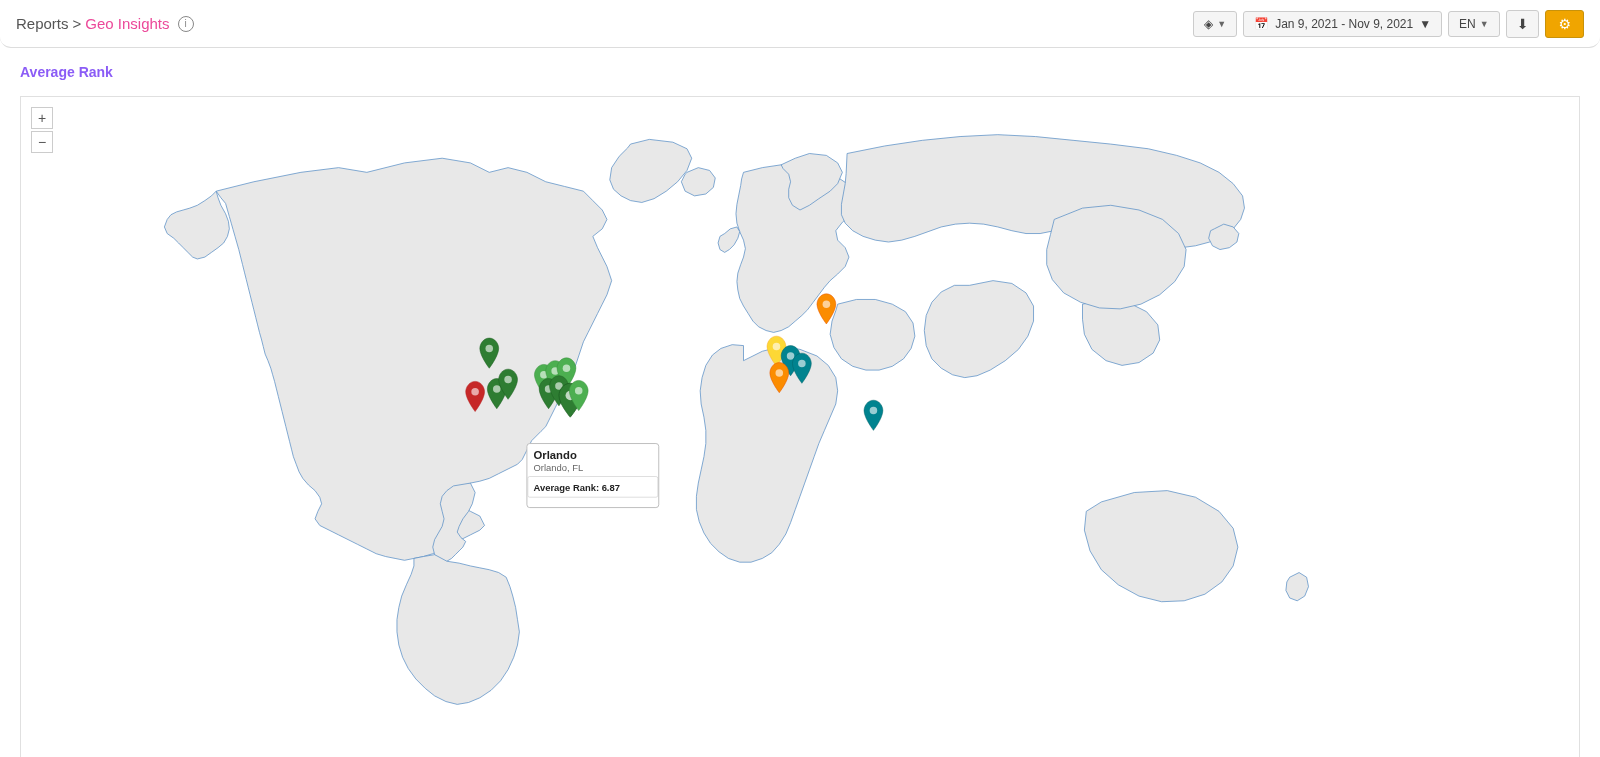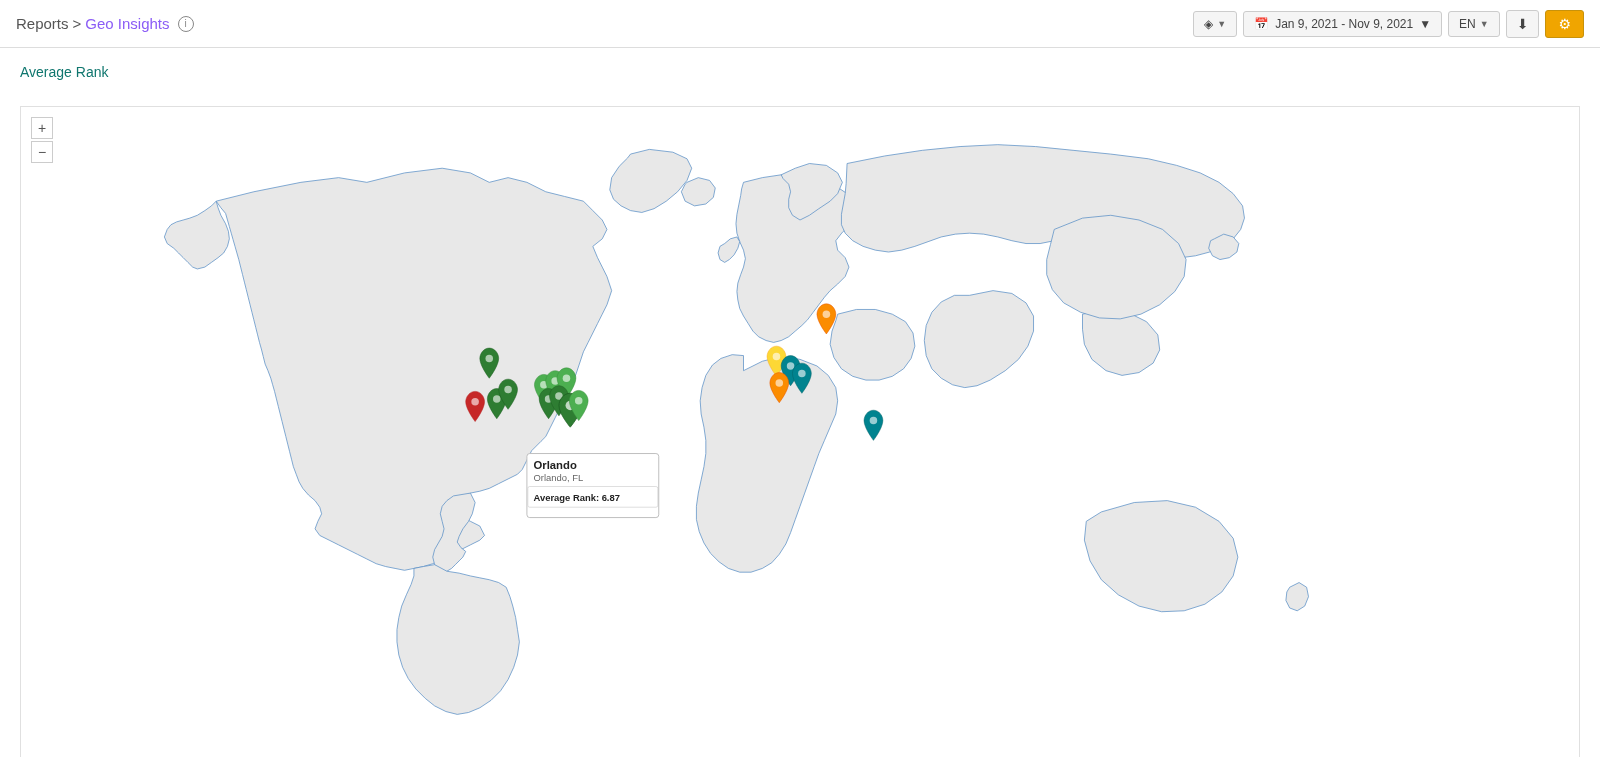--- a/index.html
+++ b/index.html
@@ -7,31 +7,32 @@
 
     
     .header {
       display: flex;
       align-items: center;
       justify-content: space-between;
       padding: 8px 16px;
       border-bottom: 1px solid #ddd;
       background: #fff;
       height: 48px;
+      border-radius: 11px;
     }
     .breadcrumb {
       display: flex;
       align-items: center;
       gap: 4px;
       font-size: 15px;
       font-weight: 500;
     }
     .breadcrumb-link { color: #555; }
     .breadcrumb-sep { color: #555; }
-    .breadcrumb-current { color: #8b5cf6; }
+    .breadcrumb-current { color: #ec4899; }
     .info-icon {
       display: inline-flex;
       align-items: center;
       justify-content: center;
       width: 16px;
       height: 16px;
       border: 1px solid #888;
       border-radius: 50%;
       font-size: 10px;
       color: #888;
@@ -96,23 +97,23 @@
       font-size: 14px;
       color: #fff;
     }
 
     
     .main {
       padding: 16px 20px;
     }
     .section-title {
       font-size: 14px;
-      font-weight: 400;
-      color: #0f766e;
-      margin-bottom: 26px;
+      font-weight: 700;
+      color: #8b5cf6;
+      margin-bottom: 16px;
     }
 
     
     .map-container {
       position: relative;
       width: 100%;
       height: 680px;
       background: #fff;
       border: 1px solid #e0e0e0;
       overflow: hidden;

